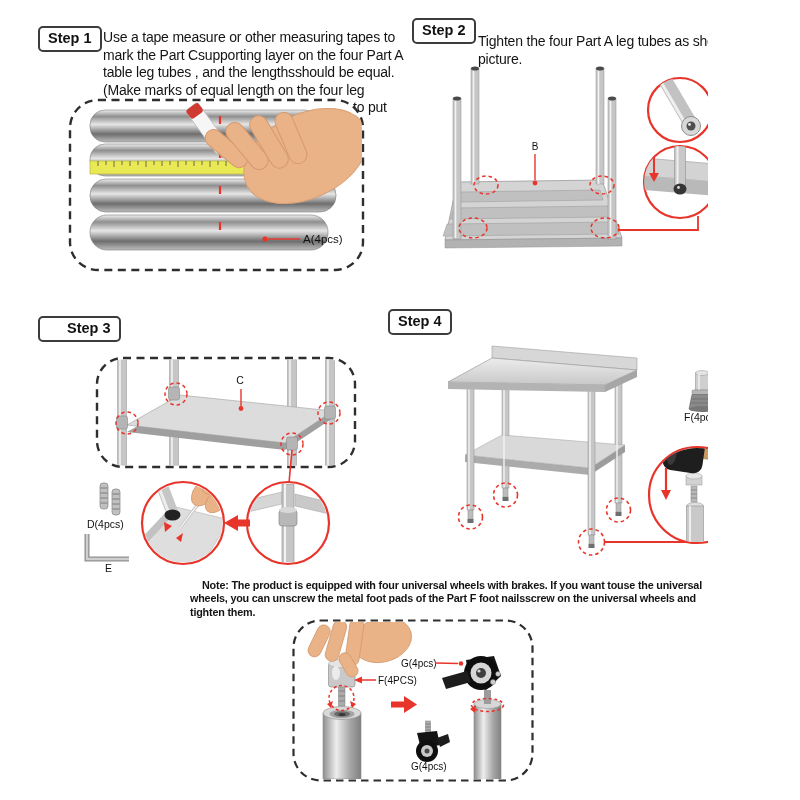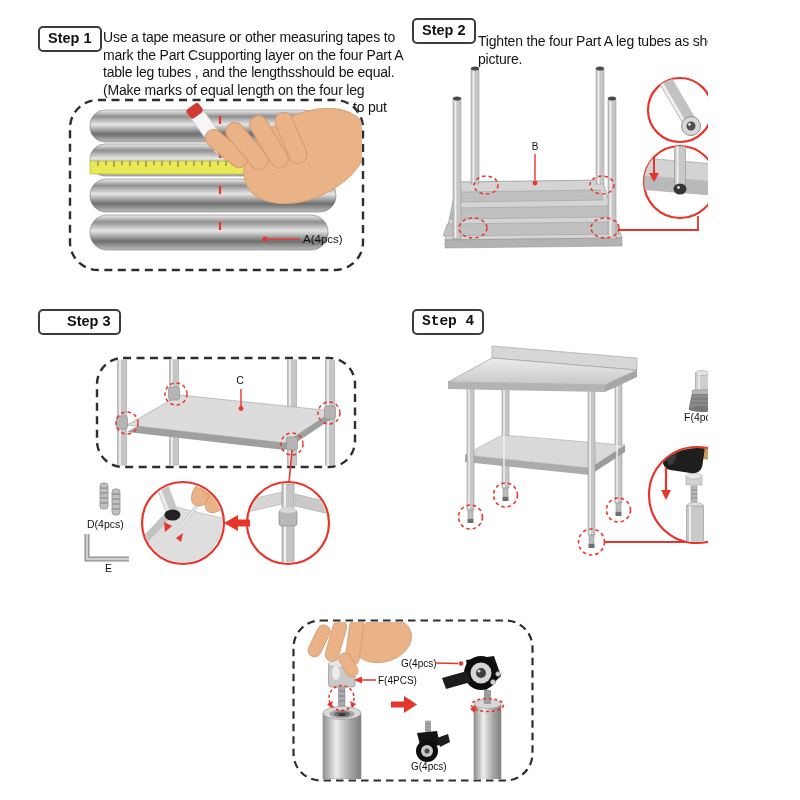--- a/index.html
+++ b/index.html
@@ -19,24 +19,25 @@
 <body>
 
 <div class="page">
 
   <div class="step-box" style="left:38px;top:26px;"><span>Step 1</span></div>
   <div class="step-text" style="left:103px;top:29px;width:300px;">Use a tape measure or other measuring tapes to mark the Part Csupporting layer on the four Part A table leg tubes , and the lengthsshould be equal. (Make marks of equal length on the four leg tubesaccording to your preferred position to put the supporting layer.)</div>
 
   <div class="step-box" style="left:412px;top:18px;"><span>Step 2</span></div>
   <div class="step-text" style="left:478px;top:33px;width:330px;">Tighten the four Part A leg tubes as shown in the picture.</div>
 
-  <div class="step-box" style="left:38px;top:309px;padding-left:27px;"><span>Step 3</span></div>
-
-  <div class="step-box" style="left:412px;top:309px;font-family:Liberation Mono, monospace;"><span>Step 4</span></div>
-
+  <div class="step-box" style="left:38px;top:316px;padding-left:27px;"><span>Step 3</span></div>
+
+  <div class="step-box" style="left:388px;top:309px;"><span>Step 4</span></div>
+
+  <div class="note-text" style="left:190px;top:579px;width:512px;">Note: The product is equipped with four universal wheels with brakes. If you want touse the universal wheels, you can unscrew the metal foot pads of the Part F foot nailsscrew on the universal wheels and tighten them.</div>
 
   <svg style="left:68px;top:98px;" width="297" height="174" viewBox="0 0 297 174">
     <defs>
       <linearGradient id="f1tube" x1="0" y1="0" x2="0" y2="1">
         <stop offset="0" stop-color="#f0f0f0"></stop>
           <stop offset="0.2" stop-color="#8f8f8f"></stop>
         <stop offset="0.45" stop-color="#e6e6e6"></stop>
           <stop offset="0.75" stop-color="#6e6e6e"></stop>
         <stop offset="1" stop-color="#bdbdbd"></stop>
       </linearGradient>

